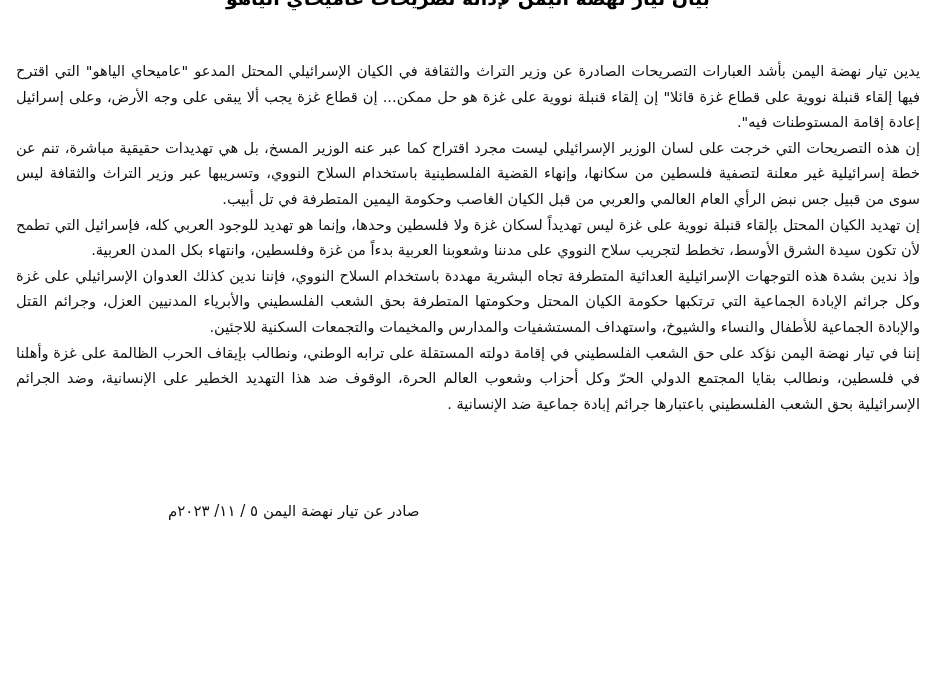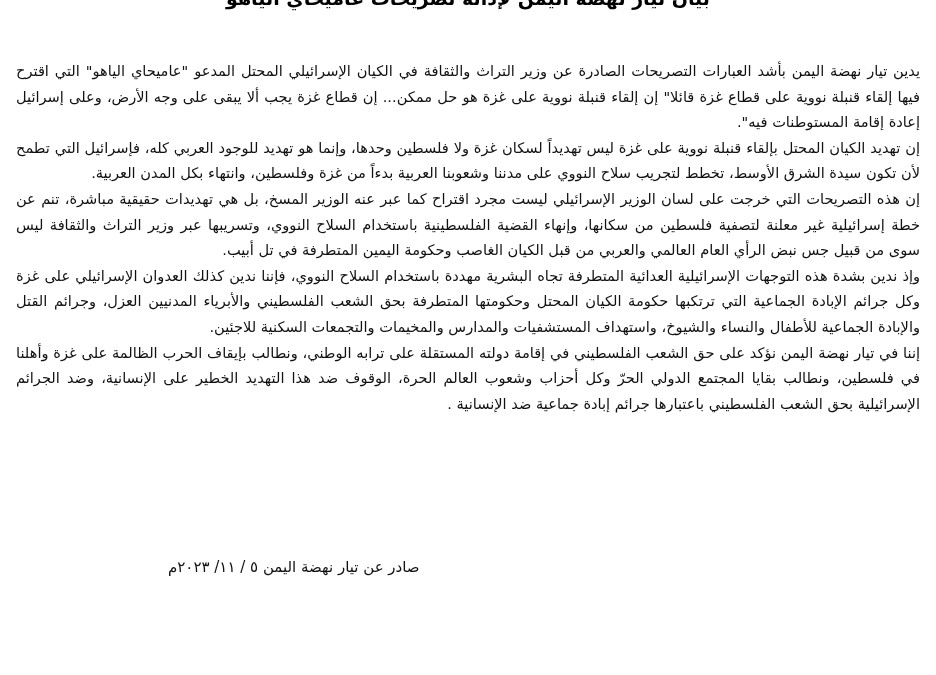--- a/index.html
+++ b/index.html
@@ -51,41 +51,41 @@
       padding: 0;
       text-align-last: right;
     }
     .signature {
       position: absolute;
       direction: rtl;
       white-space: nowrap;
       color: #111;
     }
     .sig-1 {
-      top: 556px;
+      top: 500px;
       left: 168px;
       font-size: 15px;
       line-height: 22px;
     }
     .sig-2 {
       top: 589px;
       left: 178px;
       font-size: 13.5px;
       line-height: 20px;
       font-weight: bold;
     }
   </style>
 </head>
 <body>
 
 <div class="page">
   <div class="title">بيان تيار نهضة اليمن لإدانة تصريحات عاميخاي الياهو</div>
 
   <div class="body-text">
     <p class="para">يدين تيار نهضة اليمن بأشد العبارات التصريحات الصادرة عن وزير التراث والثقافة في الكيان الإسرائيلي المحتل المدعو "عاميحاي الياهو" التي اقترح فيها إلقاء قنبلة نووية على قطاع غزة قائلا" إن إلقاء قنبلة نووية على غزة هو حل ممكن... إن قطاع غزة يجب ألا يبقى على وجه الأرض، وعلى إسرائيل إعادة إقامة المستوطنات فيه".</p>
+    <p class="para">إن هذه التصريحات التي خرجت على لسان الوزير الإسرائيلي ليست مجرد اقتراح كما عبر عنه الوزير المسخ، بل هي تهديدات حقيقية مباشرة، تنم عن خطة إسرائيلية غير معلنة لتصفية فلسطين من سكانها، وإنهاء القضية الفلسطينية باستخدام السلاح النووي، وتسريبها عبر وزير التراث والثقافة ليس سوى من قبيل جس نبض الرأي العام العالمي والعربي من قبل الكيان الغاصب وحكومة اليمين المتطرفة في تل أبيب.</p>
     <p class="para">إن تهديد الكيان المحتل بإلقاء قنبلة نووية على غزة ليس تهديداً لسكان غزة ولا فلسطين وحدها، وإنما هو تهديد للوجود العربي كله، فإسرائيل التي تطمح لأن تكون سيدة الشرق الأوسط، تخطط لتجريب سلاح النووي على مدننا وشعوبنا العربية بدءاً من غزة وفلسطين، وانتهاء بكل المدن العربية.</p>
-    <p class="para">إن هذه التصريحات التي خرجت على لسان الوزير الإسرائيلي ليست مجرد اقتراح كما عبر عنه الوزير المسخ، بل هي تهديدات حقيقية مباشرة، تنم عن خطة إسرائيلية غير معلنة لتصفية فلسطين من سكانها، وإنهاء القضية الفلسطينية باستخدام السلاح النووي، وتسريبها عبر وزير التراث والثقافة ليس سوى من قبيل جس نبض الرأي العام العالمي والعربي من قبل الكيان الغاصب وحكومة اليمين المتطرفة في تل أبيب.</p>
     <p class="para">وإذ ندين بشدة هذه التوجهات الإسرائيلية العدائية المتطرفة تجاه البشرية مهددة باستخدام السلاح النووي، فإننا ندين كذلك العدوان الإسرائيلي على غزة وكل جرائم الإبادة الجماعية التي ترتكبها حكومة الكيان المحتل وحكومتها المتطرفة بحق الشعب الفلسطيني والأبرياء المدنيين العزل، وجرائم القتل والإبادة الجماعية للأطفال والنساء والشيوخ، واستهداف المستشفيات والمدارس والمخيمات والتجمعات السكنية للاجئين.</p>
     <p class="para">إننا في تيار نهضة اليمن نؤكد على حق الشعب الفلسطيني في إقامة دولته المستقلة على ترابه الوطني، ونطالب بإيقاف الحرب الظالمة على غزة وأهلنا في فلسطين، ونطالب بقايا المجتمع الدولي الحرّ وكل أحزاب وشعوب العالم الحرة، الوقوف ضد هذا التهديد الخطير على الإنسانية، وضد الجرائم الإسرائيلية بحق الشعب الفلسطيني باعتبارها جرائم إبادة جماعية ضد الإنسانية .</p>
   </div>
 
   <div class="signature sig-1">صادر عن تيار نهضة اليمن ٥ / ١١/ ٢٠٢٣م</div>
 </div>
 
 </body></html>

